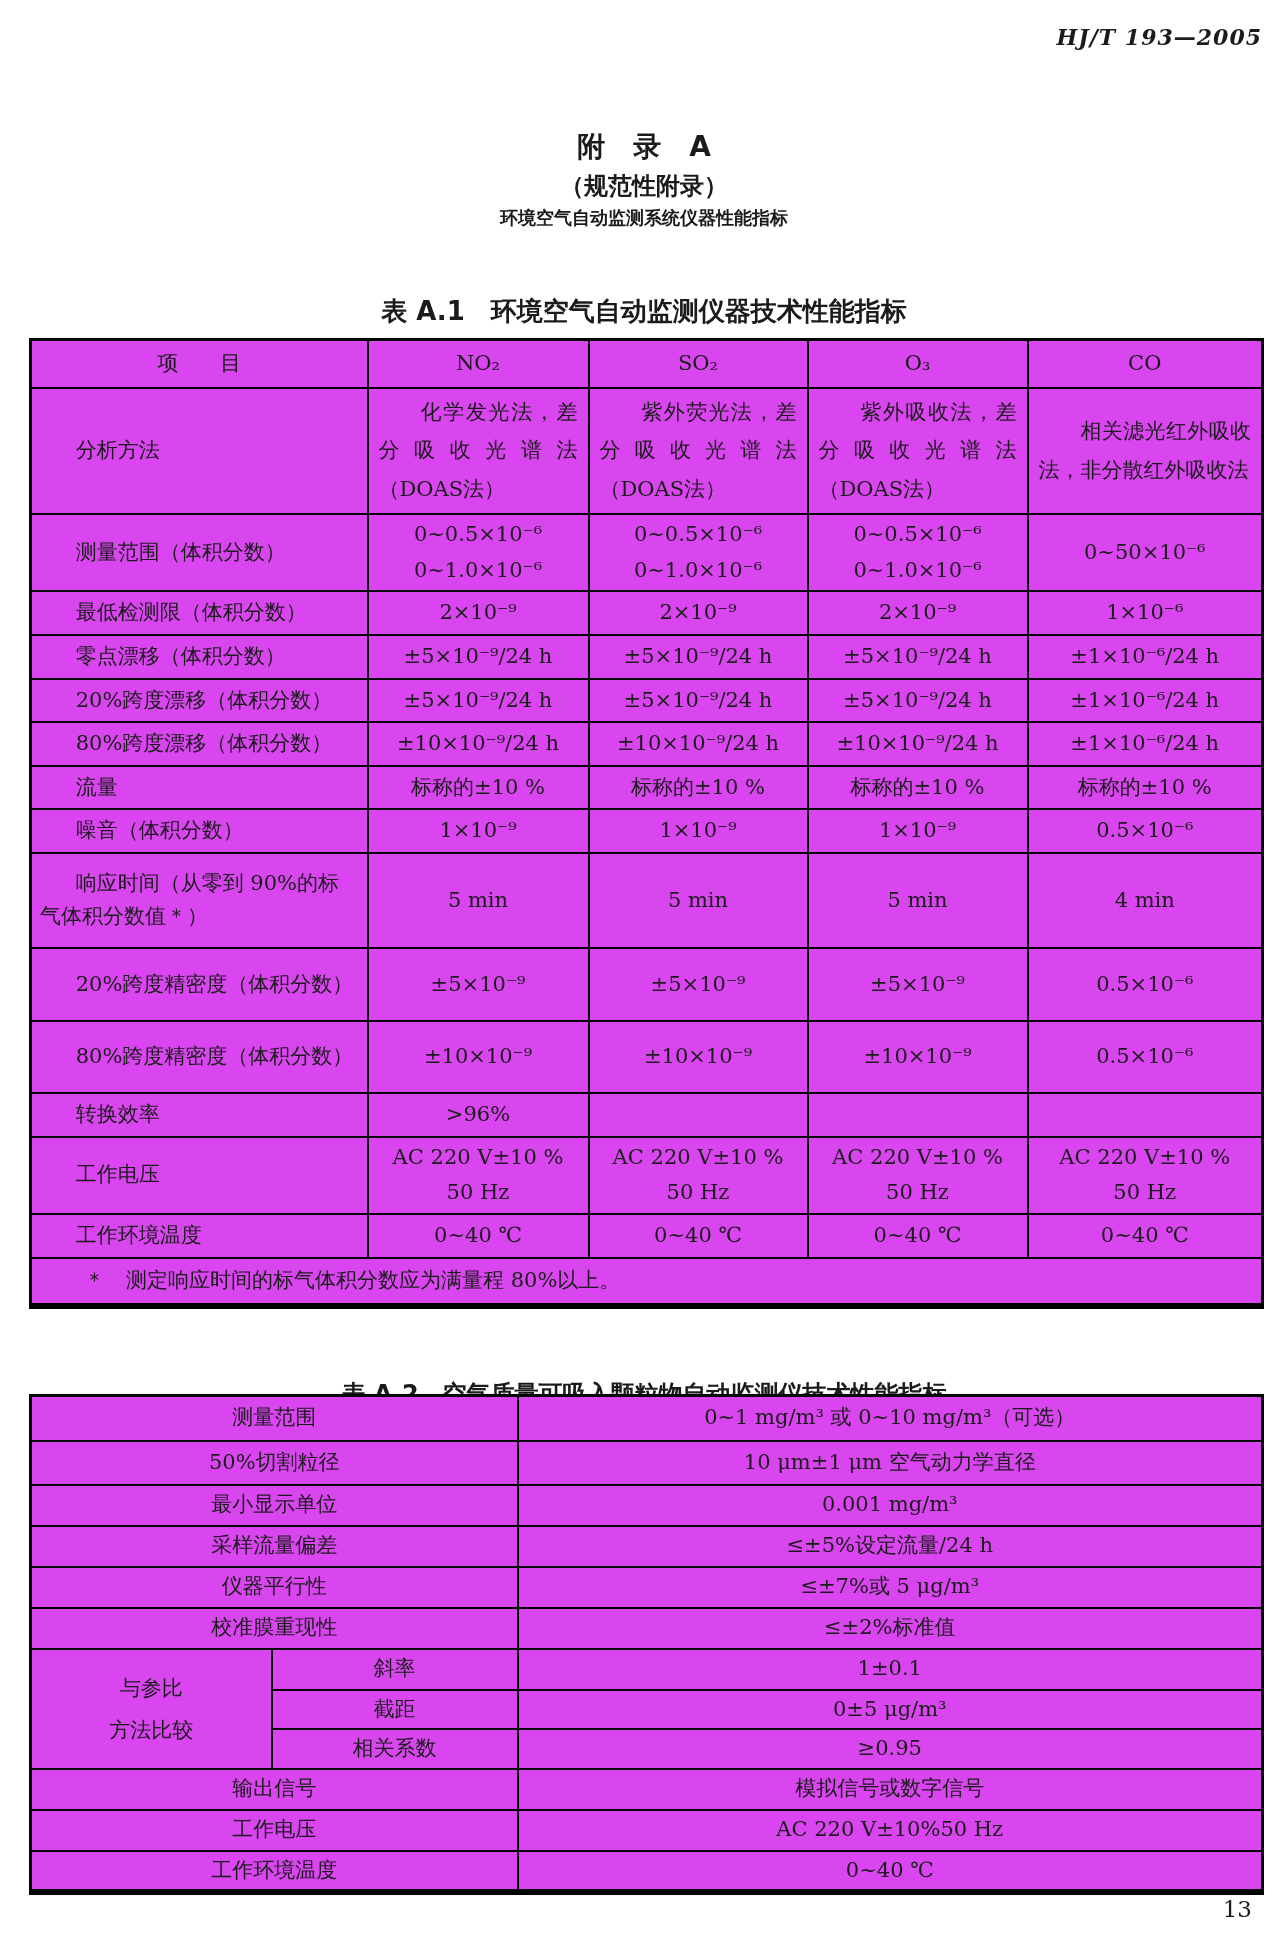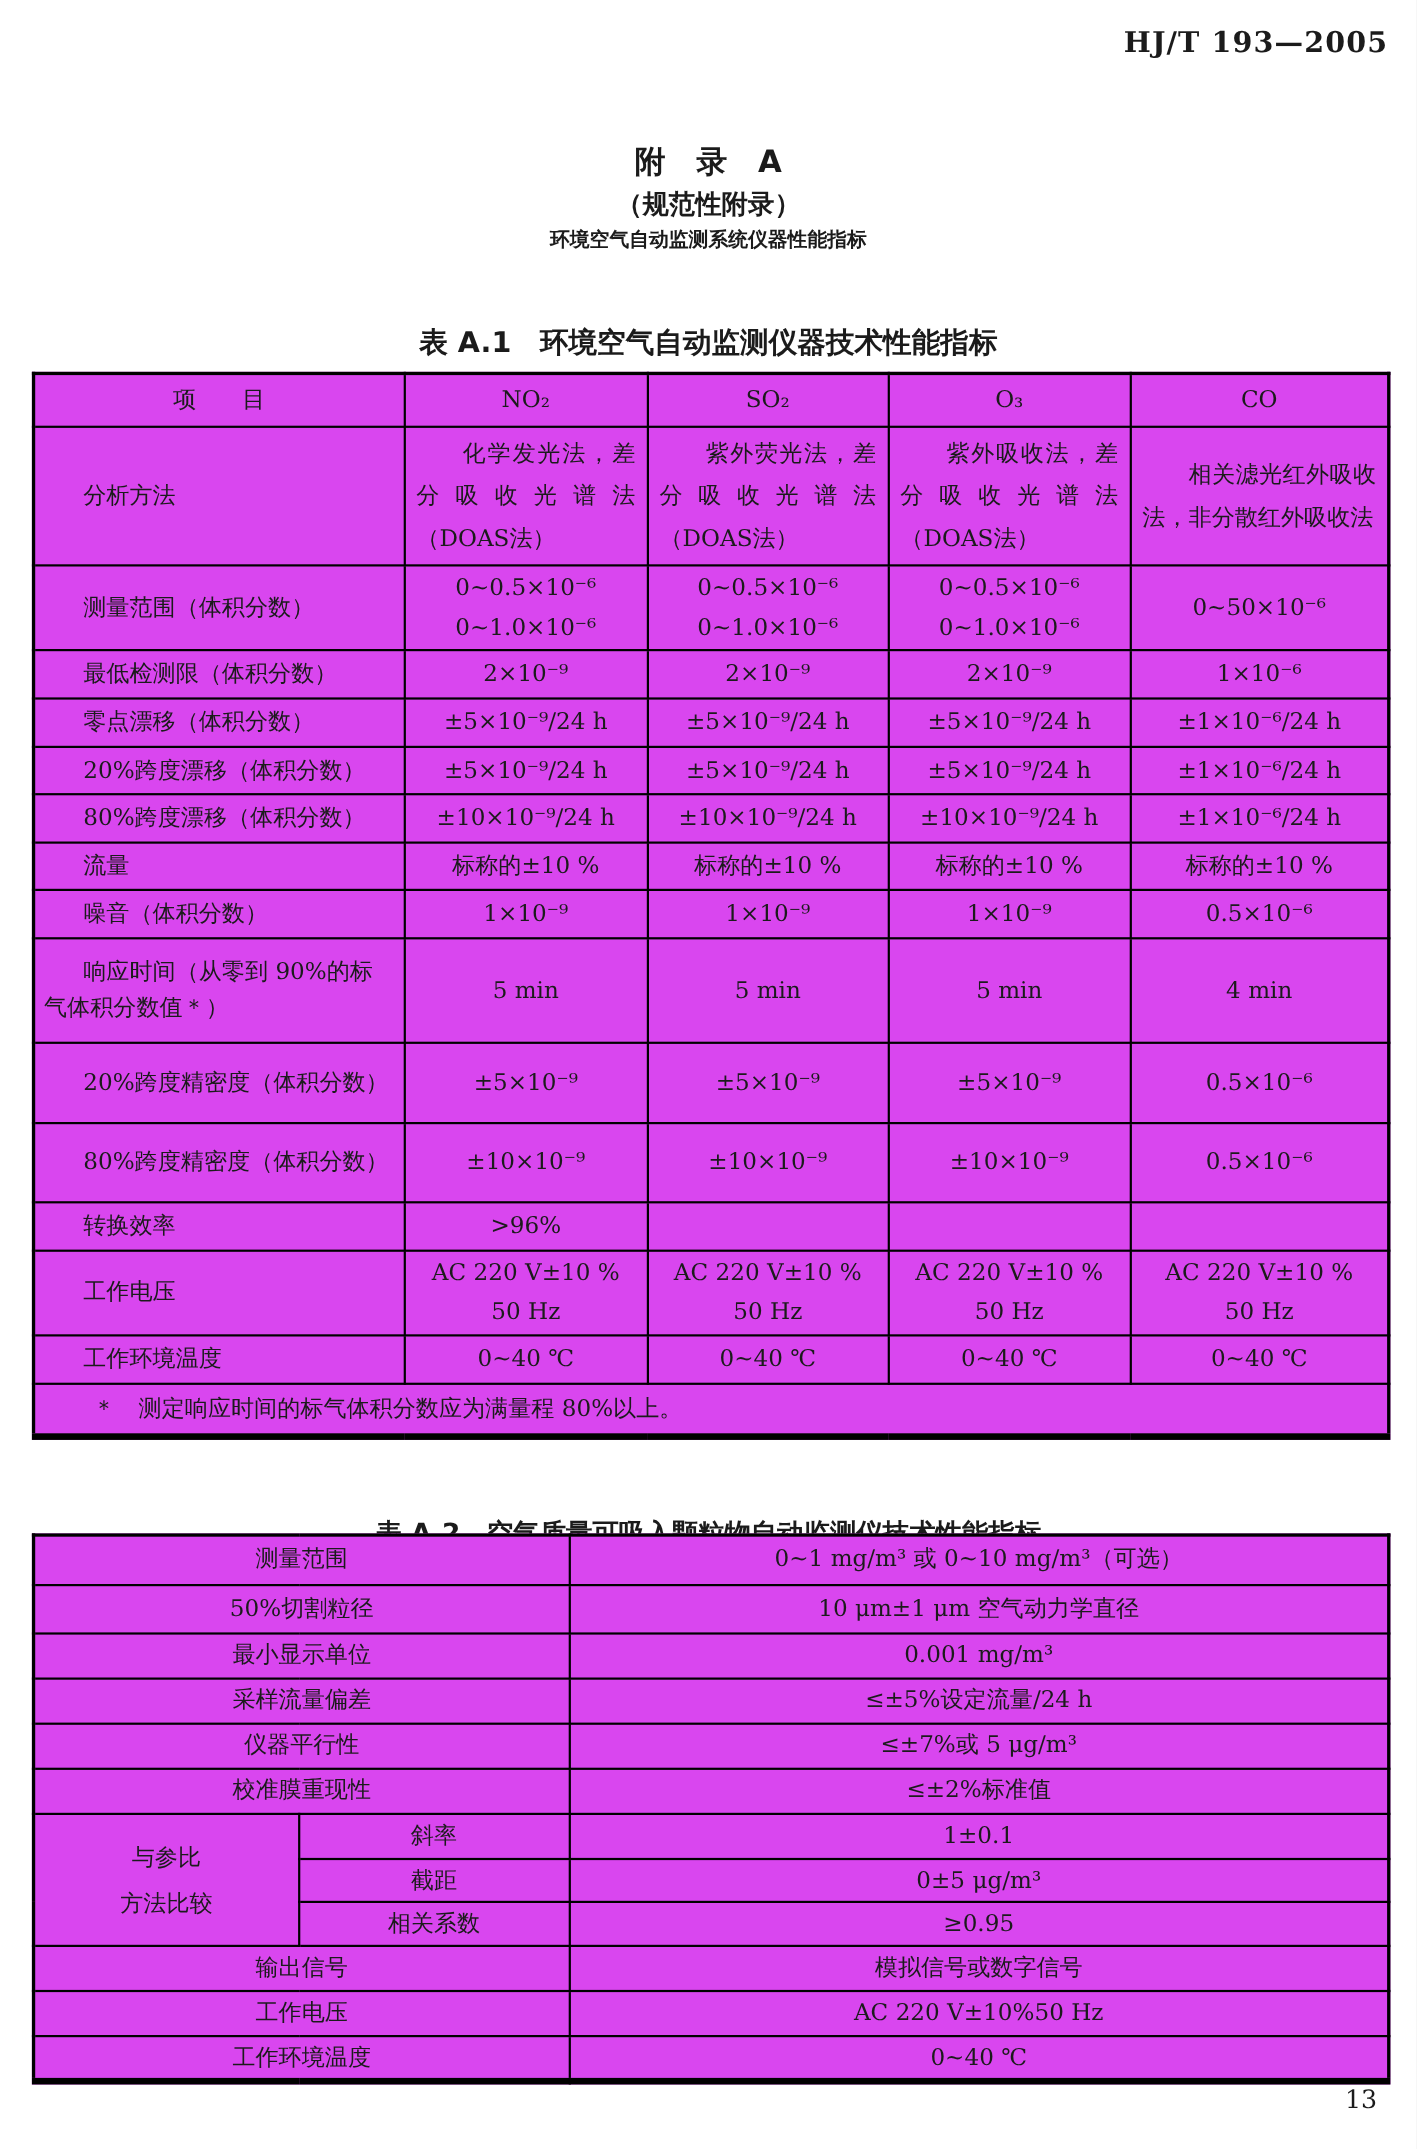--- a/index.html
+++ b/index.html
@@ -4,21 +4,21 @@
 <style>
   html,body { margin:0; padding:0; background:#e8e8e8; }
   .page {
     position:relative; width:1288px; height:1954px; margin:0 auto;
     background:#ffffff; color:#1b1b1b; overflow:hidden;
     font-family:"DejaVu Serif","Liberation Serif",serif;
   }
   .doc-ref {
     position:absolute; top:24px; right:26px;
     font-family:"DejaVu Serif","Liberation Serif",serif;
-    font-weight:bold; font-size:26px; letter-spacing:1px;
+    font-weight:bold; font-size:22px; letter-spacing:1px;font-style:italic;
   }
   .title1, .title2, .title3, .cap {
     position:absolute; left:0; width:100%; text-align:center;
     font-family:"DejaVu Sans","Liberation Sans",sans-serif; font-weight:bold;
   }
   .title1 { top:128px; font-size:28px; }
   .title2 { top:170px; font-size:24px; }
   .title3 { top:206px; font-size:18px; }
   .cap-a1 { top:294px; font-size:26px;text-align:center; }
   .cap-a2 { top:1378px; font-size:24px; }

